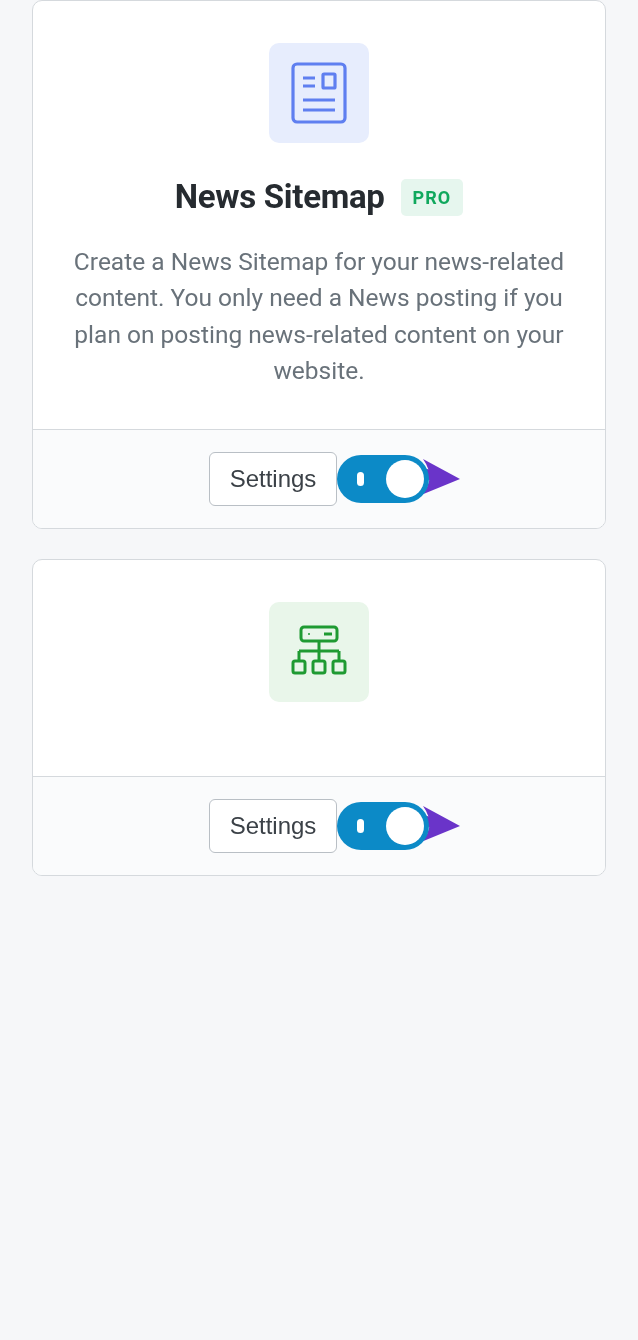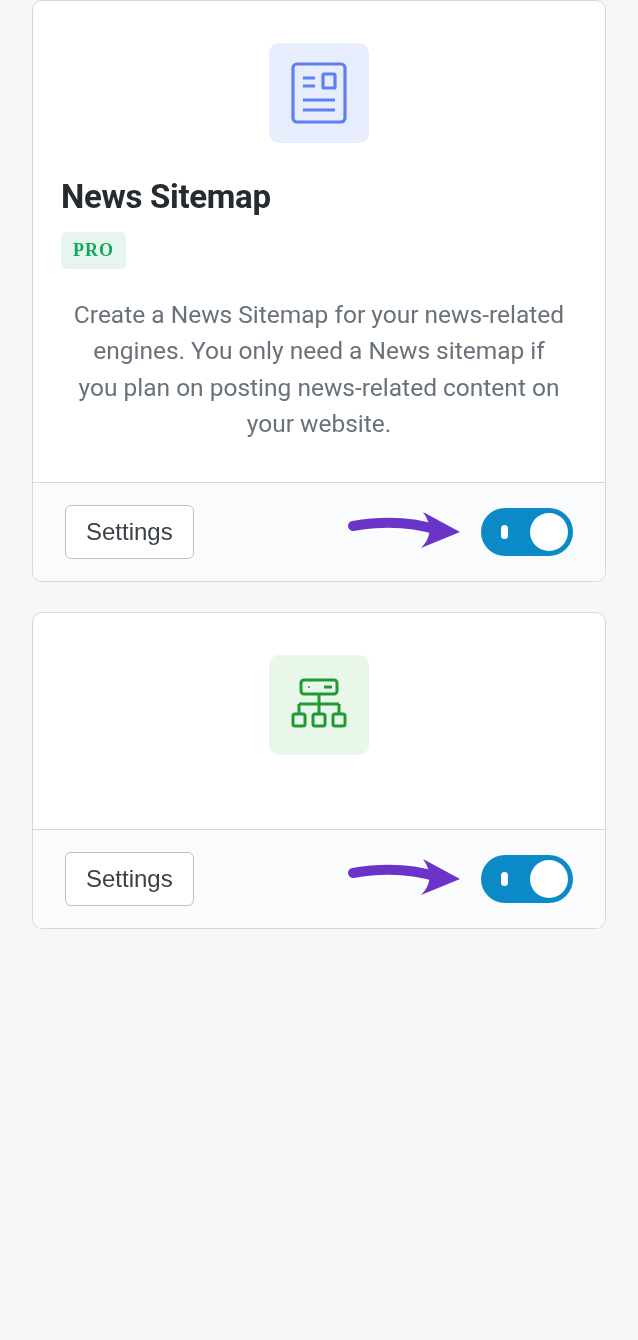--- a/index.html
+++ b/index.html
@@ -28,55 +28,53 @@
     border-radius: 10px;
     margin: 10px auto 34px auto;
     display: flex;
     align-items: center;
     justify-content: center;
   }
   .icon-tile.blue { background: #e7edfd; }
   .icon-tile.green { background: #e9f6ea; }
   .title-row {
     display: flex;
-    align-items: flex-start;
+    align-items: flex-end;
     justify-content: center;
     gap: 16px;
     margin-bottom: 28px;
-    flex-direction: column;
   }
   .card-title {
     font-size: 33px;
     font-weight: 700;
     color: #262b30;
     letter-spacing: -0.3px;
   }
   .pro-badge {
     background: #e6f6ee;
     color: #10a85d;
     font-weight: 700;
     font-size: 18px;
     letter-spacing: 1px;
     padding: 8px 12px;
     border-radius: 5px;
-    font-family: Liberation Serif, serif;
   }
   .card-desc {
     font-size: 24.5px;
     line-height: 1.48;
     color: #69727a;
     padding: 0 10px;
   }
   .card-footer {
     border-top: 1px solid #d5d9dd;
     background: #fafbfc;
     padding: 22px 32px;
     display: flex;
     align-items: center;
-    justify-content: space-between;
+    justify-content: center;
     position: relative;
   }
   .settings-btn {
     background: #fff;
     border: 1px solid #b9bfc5;
     border-radius: 6px;
     font-size: 24px;
     color: #3b4147;
     padding: 12px 20px;
     cursor: pointer;
@@ -128,21 +126,21 @@
         <line x1="12" y1="24" x2="24" y2="24"></line>
         <rect x="32" y="12" width="12" height="14" rx="1"></rect>
         <line x1="12" y1="38" x2="44" y2="38"></line>
         <line x1="12" y1="48" x2="44" y2="48"></line>
       </svg>
     </div>
     <div class="title-row">
       <h2 class="card-title">News Sitemap</h2>
       <span class="pro-badge">PRO</span>
     </div>
-    <p class="card-desc">Create a News Sitemap for your news-related engines. You only need a News sitemap if you plan on posting news-related content on your website.</p>
+    <p class="card-desc">Create a News Sitemap for your news-related content. You only need a News posting if you plan on posting news-related content on your website.</p>
   </div>
   <div class="card-footer">
     <button class="settings-btn">Settings</button>
     <svg class="arrow" width="120" height="56" viewBox="0 0 120 56">
       <path d="M8 22 Q55 14 92 26" stroke="#6a34c9" stroke-width="10" fill="none" stroke-linecap="round"></path>
       <path d="M78 8 L115 28 L76 44 Q92 28 78 8 Z" fill="#6a34c9"></path>
     </svg>
     <div class="toggle">
       <span class="dash"></span>
       <span class="knob"></span>

